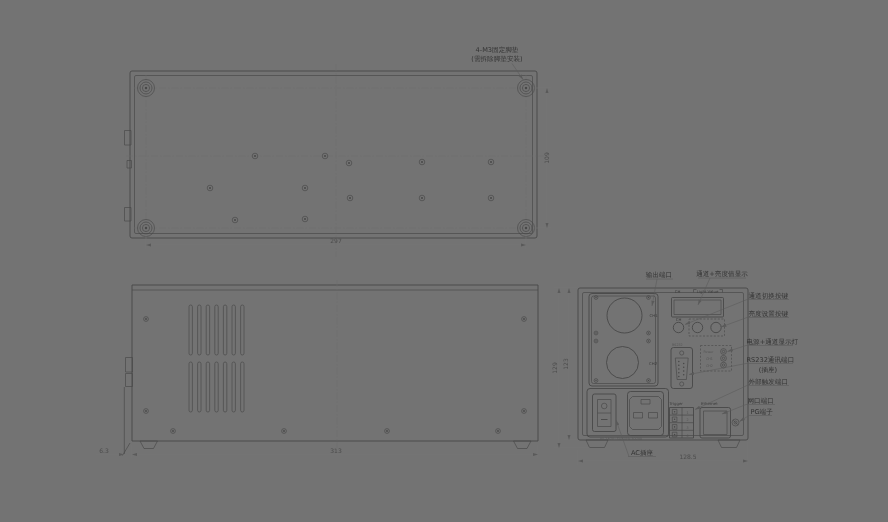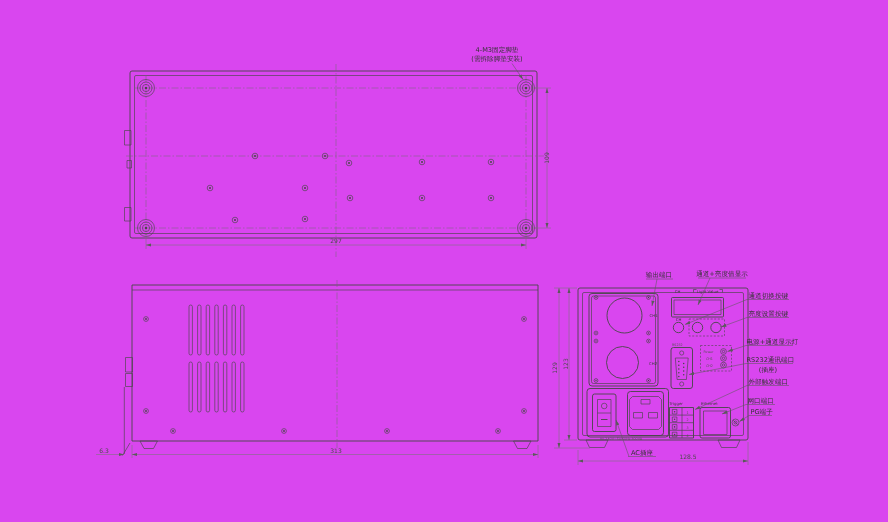--- a/index.html
+++ b/index.html
@@ -1,16 +1,16 @@
 <!DOCTYPE html>
 <html><head>
 <meta charset="utf-8">
 <style>
   html,body{margin:0;padding:0;background:#ffffff;}
-  .stage{position:relative;width:888px;height:522px;background:#d946ef;overflow:hidden;text-align:right;}
+  .stage{position:relative;width:888px;height:522px;background:#737373;overflow:hidden;text-align:right;}
   svg{position:absolute;left:0;top:0;}
   .ln{fill:none;stroke:#474747;stroke-width:0.9;stroke-linejoin:round;}
   .ln2{fill:none;stroke:#474747;stroke-width:0.65;stroke-linejoin:round;}
   .cl{fill:none;stroke:#6e6e6e;stroke-width:0.5;stroke-dasharray:7 2 1.5 2;}
   .dim{fill:none;stroke:#767676;stroke-width:0.55;}
   .ldr{fill:none;stroke:#5a5a5a;stroke-width:0.55;}
   .dsh{fill:none;stroke:#474747;stroke-width:0.6;stroke-dasharray:2 1.6;}
   .dot{fill:#474747;stroke:none;}
   .txt{font-family:"DejaVu Sans",sans-serif;fill:#333;}
   .t7{font-size:6.6px;}

